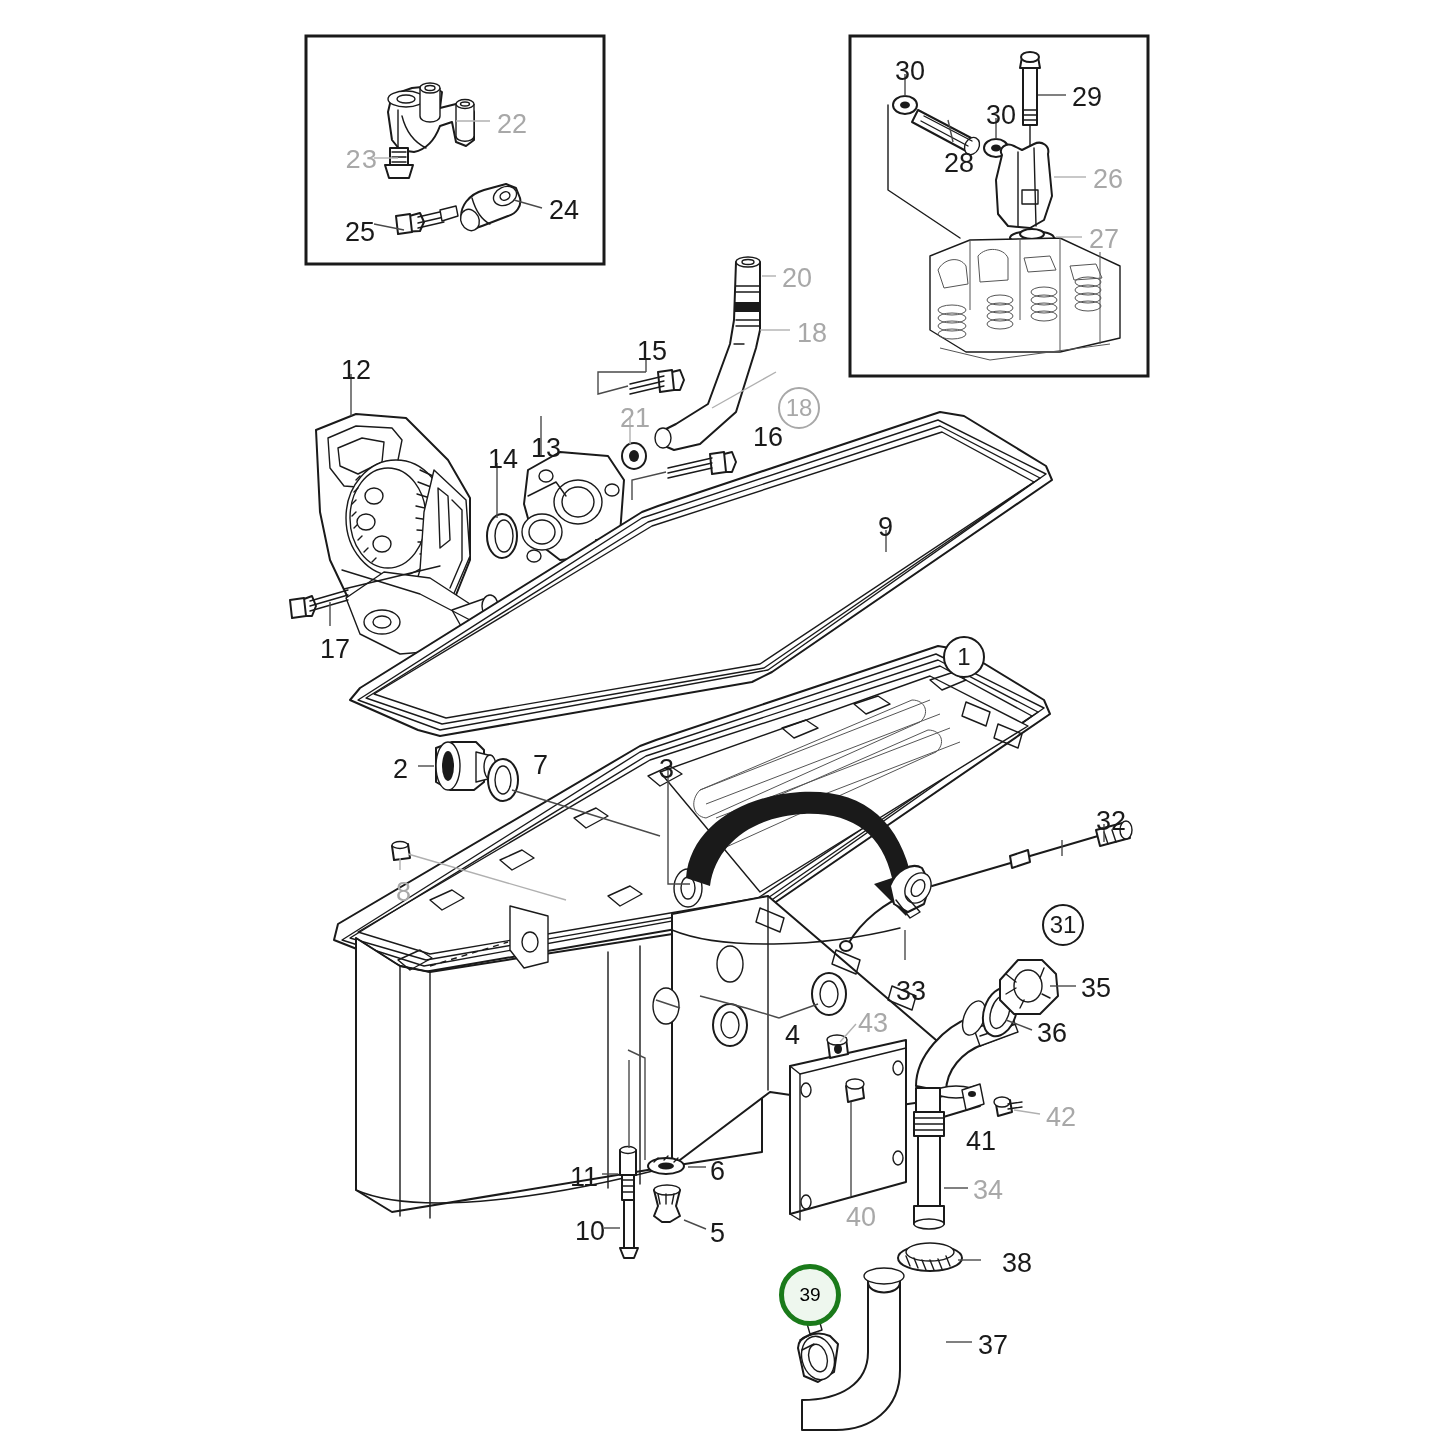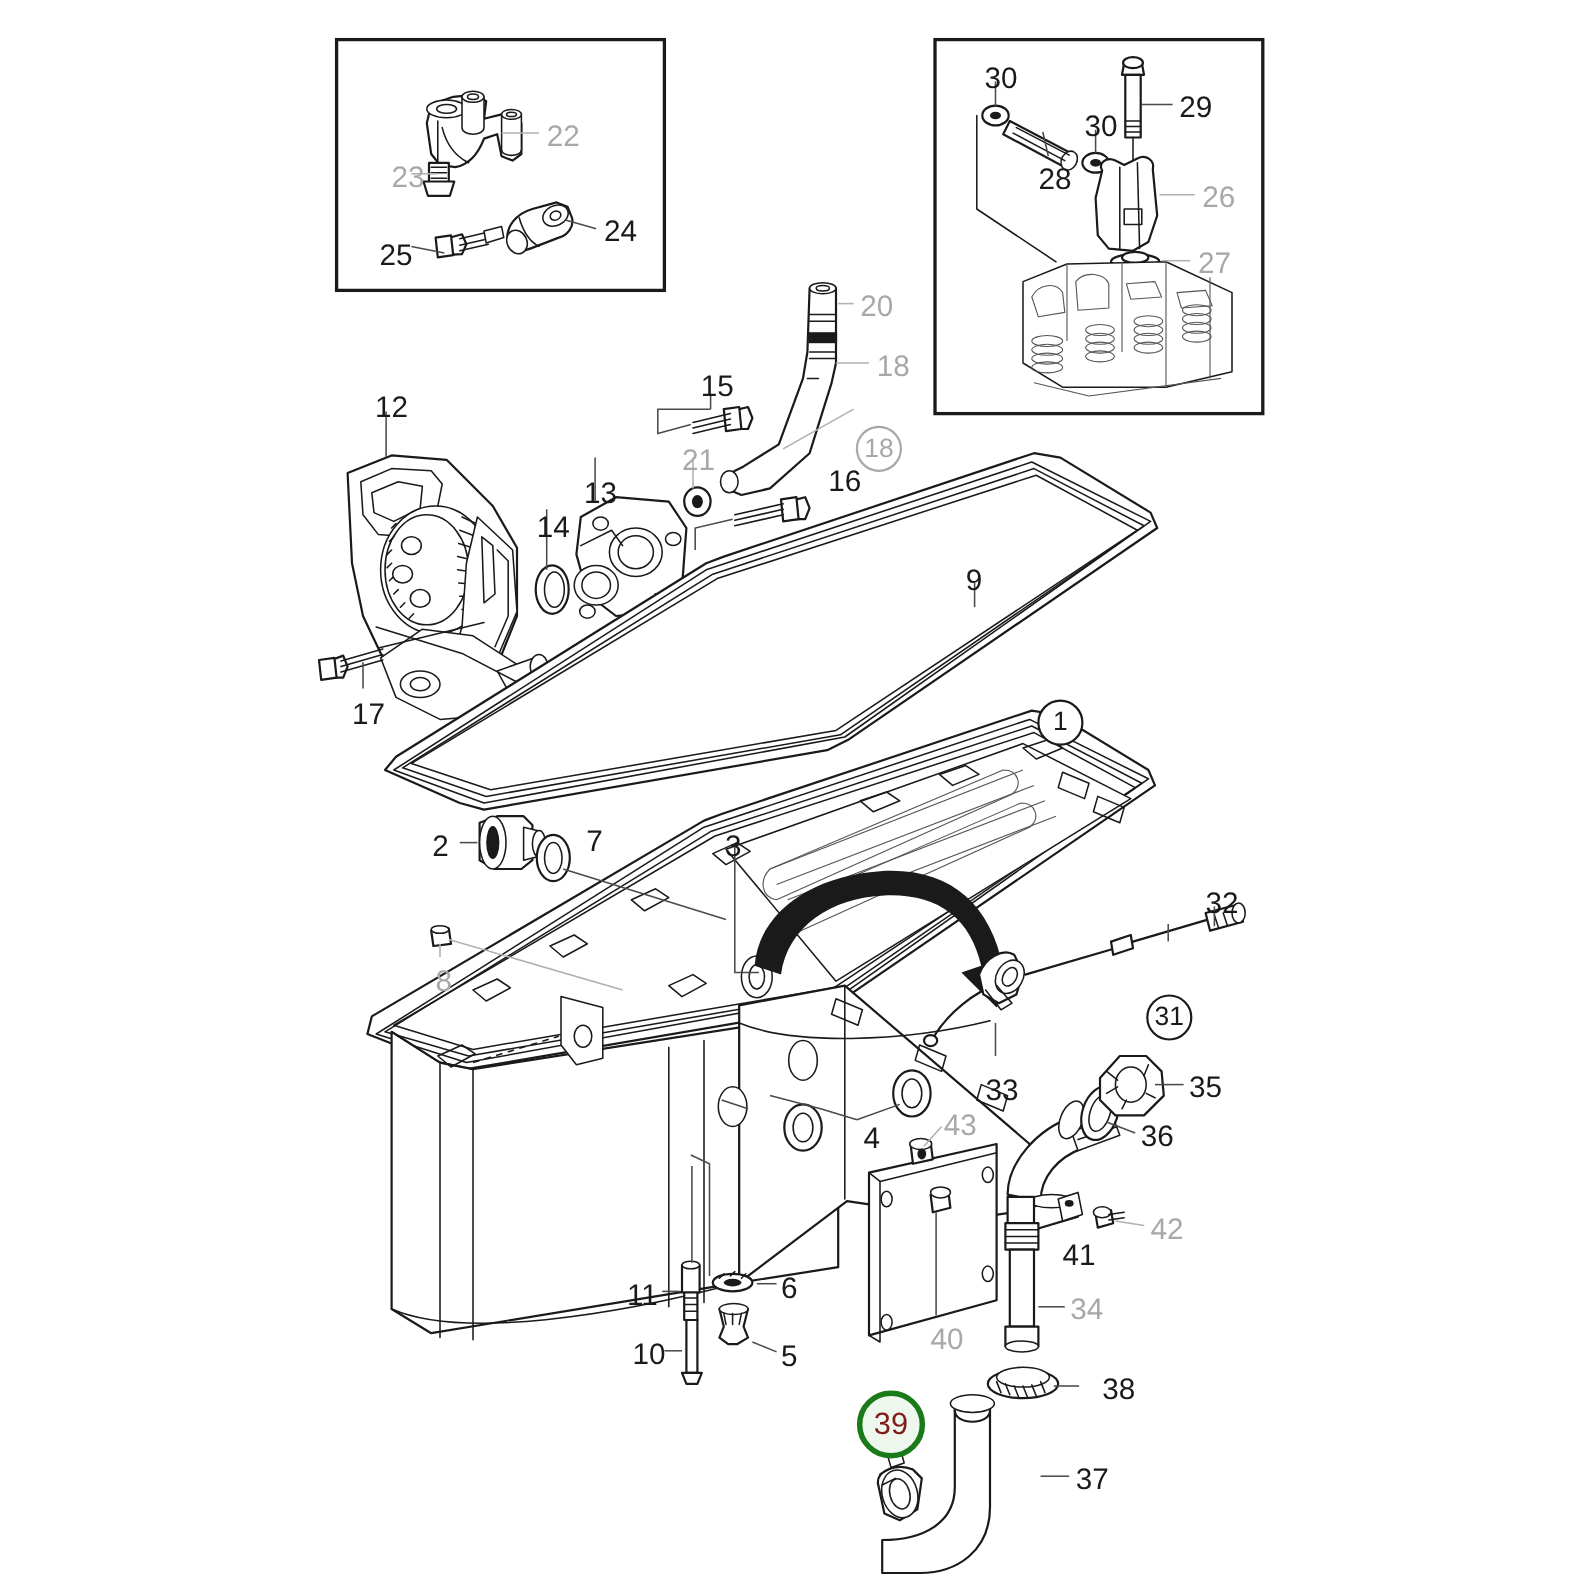--- a/index.html
+++ b/index.html
@@ -47,22 +47,22 @@
     color: #1a1a1a;
     box-sizing: border-box;
     margin-top: 28px;
   }
   .circ-callout.gray { border-color: #a8a8a8; color: #a8a8a8; }
   .circ-callout.highlight {
     width: 62px;
     height: 62px;
     border: 5px solid #1a7a1a;
     background: #eef7ee;
-    font-size: 28px;
-    color: #7f1d1d;
+    font-size: 19px;
+    color: #000000;
   }
 </style>
 </head>
 <body>
 
 <div id="diagram-root">
 
   <svg id="diagram-svg" viewBox="0 0 1445 1445">
     <defs>
       <style>
@@ -542,30 +542,30 @@
       <div class="callout-label lbl-dark" style="left: 785px; top: 1022px;">4</div>
       <div class="callout-label lbl-dark" style="left: 710px; top: 1220px;">5</div>
       <div class="callout-label lbl-dark" style="left: 710px; top: 1158px;">6</div>
       <div class="callout-label lbl-dark" style="left: 533px; top: 752px;">7</div>
       <div class="callout-label lbl-gray" style="left: 396px; top: 879px;">8</div>
       <div class="callout-label lbl-dark" style="left: 878px; top: 514px;">9</div>
       <div class="callout-label lbl-dark" style="left: 575px; top: 1218px;">10</div>
       <div class="callout-label lbl-dark" style="left: 570px; top: 1164px;">11</div>
       <div class="callout-label lbl-dark" style="left: 341px; top: 357px;">12</div>
       <div class="callout-label lbl-dark" style="left: 531px; top: 399px; margin-top: 36px;">13</div>
-      <div class="callout-label lbl-dark" style="left: 488px; top: 446px; margin-top: 20px;">14</div>
+      <div class="callout-label lbl-dark" style="left: 488px; top: 446px;">14</div>
       <div class="callout-label lbl-dark" style="left: 637px; top: 338px;">15</div>
       <div class="callout-label lbl-dark" style="left: 753px; top: 424px;">16</div>
       <div class="callout-label lbl-dark" style="left: 320px; top: 636px;">17</div>
       <div class="circ-callout gray" style="left: 778px; top: 359px;">18</div>
       <div class="callout-label lbl-gray" style="left: 797px; top: 320px;">18</div>
       <div class="callout-label lbl-gray" style="left: 782px; top: 265px;">20</div>
       <div class="callout-label lbl-gray" style="left: 620px; top: 405px;">21</div>
       <div class="callout-label lbl-gray" style="left: 497px; top: 111px;">22</div>
-      <div class="callout-label lbl-gray" style="left: 356px; top: 148px;">23</div>
+      <div class="callout-label lbl-gray" style="left: 345px; top: 148px; font-family: Liberation Mono, monospace;">23</div>
       <div class="callout-label lbl-dark" style="left: 549px; top: 197px;">24</div>
       <div class="callout-label lbl-dark" style="left: 345px; top: 219px;">25</div>
       <div class="callout-label lbl-gray" style="left: 1093px; top: 166px;">26</div>
       <div class="callout-label lbl-gray" style="left: 1089px; top: 226px;">27</div>
       <div class="callout-label lbl-dark" style="left: 944px; top: 150px;">28</div>
       <div class="callout-label lbl-dark" style="left: 1072px; top: 84px;">29</div>
       <div class="callout-label lbl-dark" style="left: 895px; top: 58px;">30</div>
       <div class="callout-label lbl-dark" style="left: 986px; top: 102px;">30</div>
       <div class="circ-callout" style="left: 1042px; top: 876px;">31</div>
       <div class="callout-label lbl-dark" style="left: 1096px; top: 808px;">32</div>

